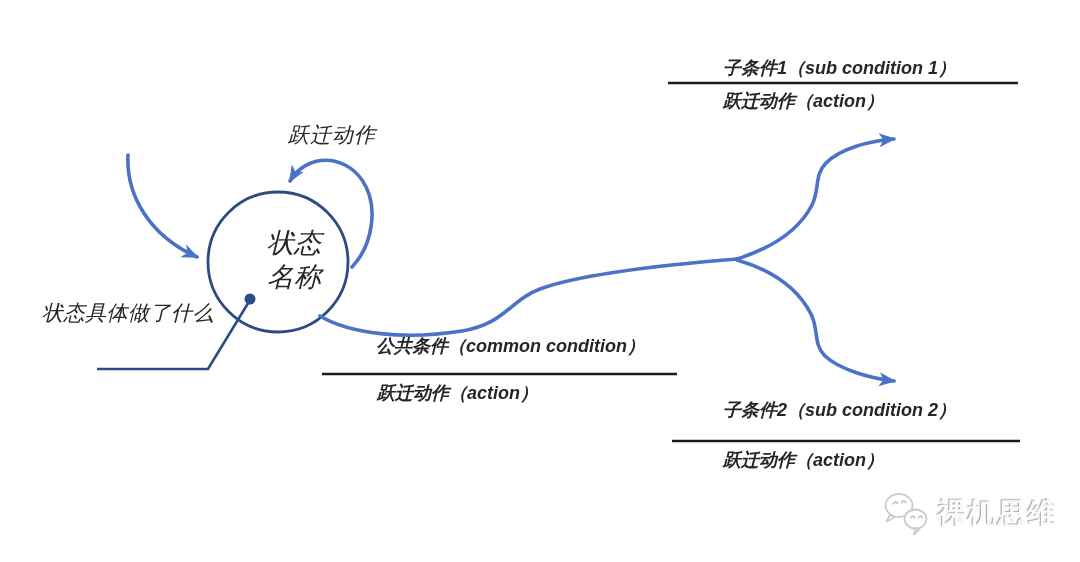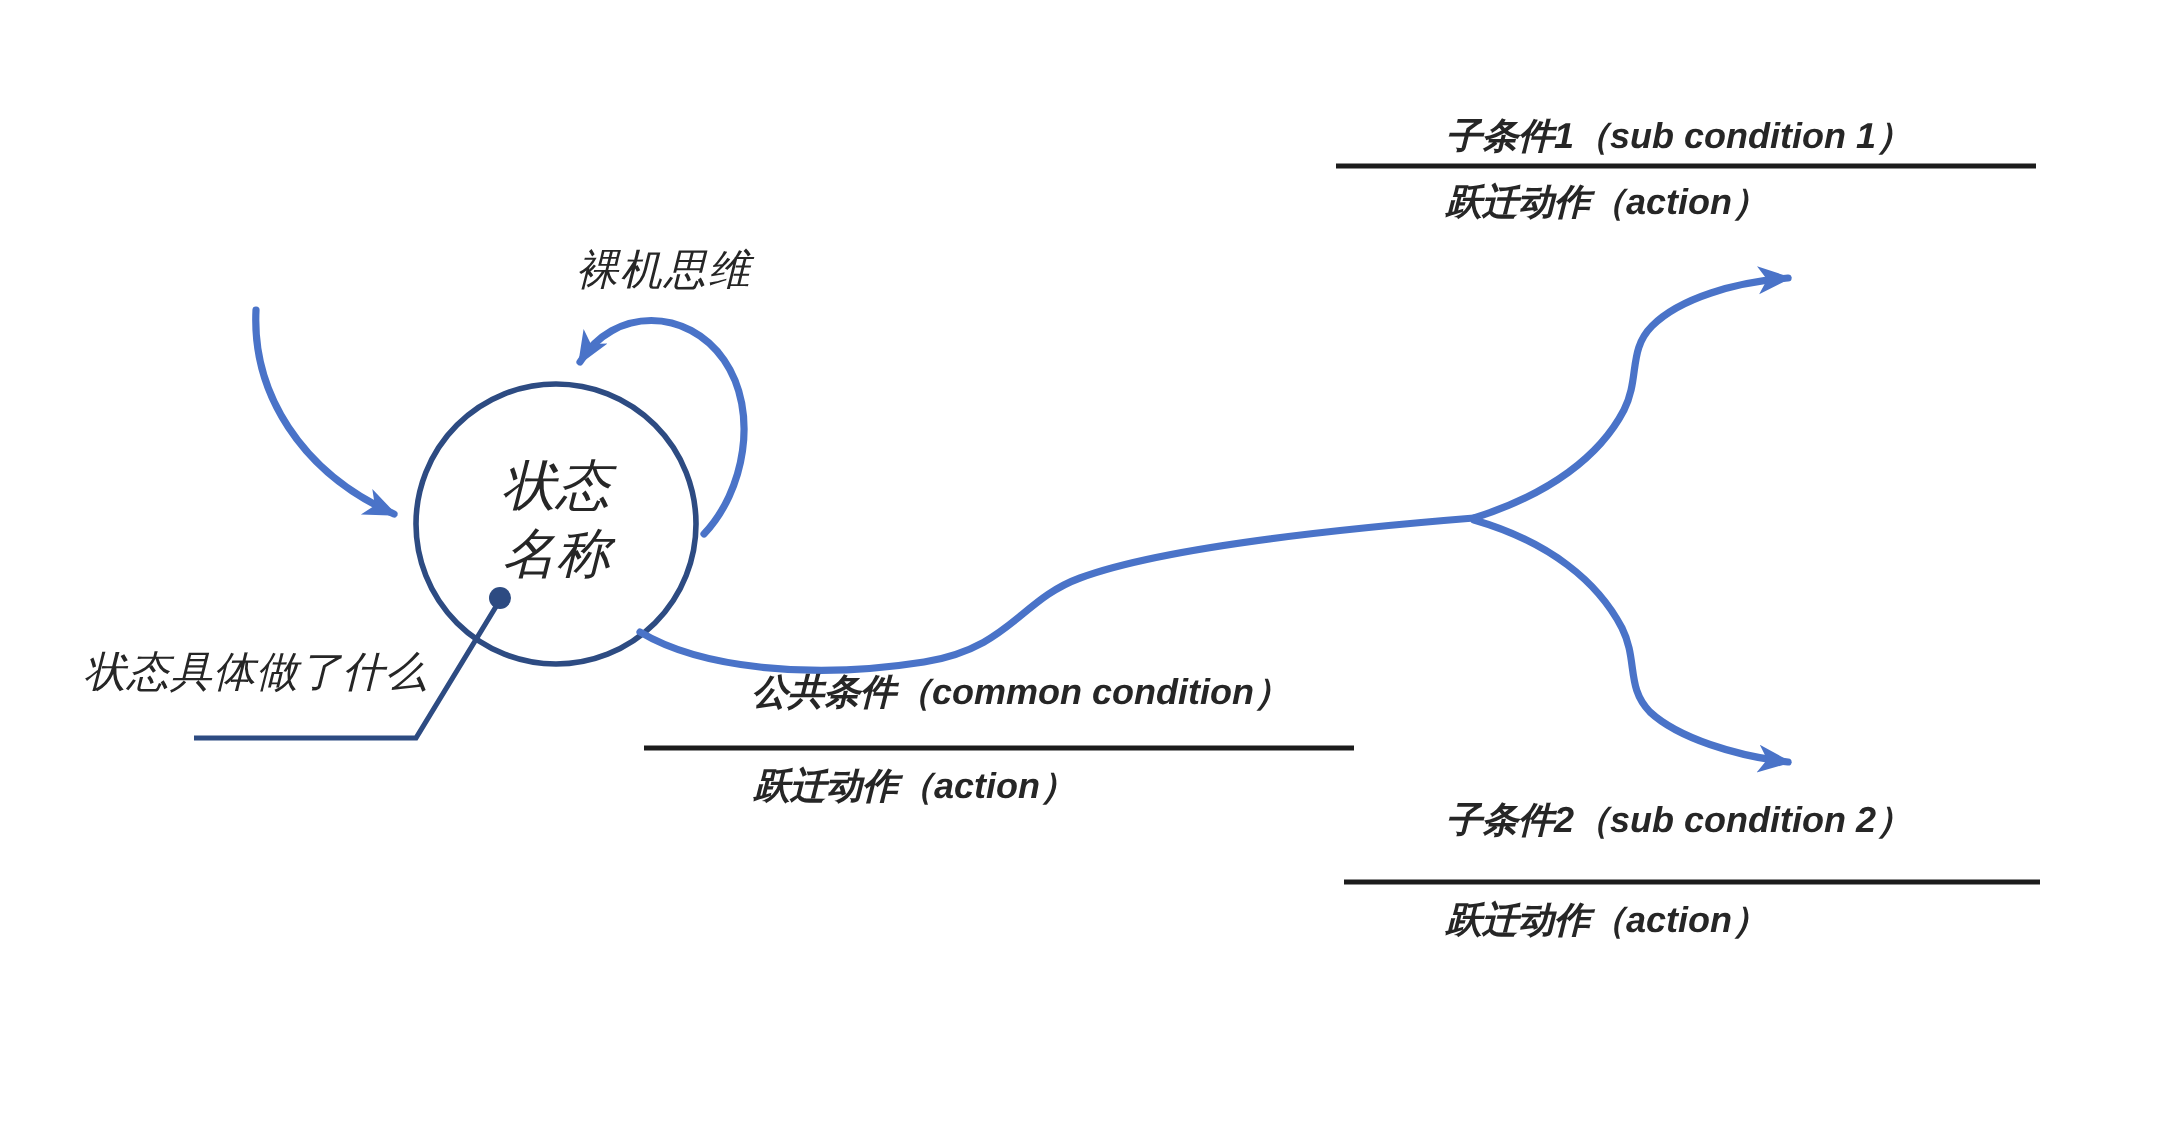--- a/index.html
+++ b/index.html
@@ -10,34 +10,33 @@
     background: #ffffff;
     overflow: hidden;
     font-family: "Liberation Sans", "DejaVu Sans", sans-serif;
     color: #262626;
   }
   #diagram-svg { position: absolute; left: 0; top: 0; }
 
   .txt { position: absolute; white-space: nowrap; font-style: italic; }
 
   .state-name {
-    left: 208px; top: 226px; width: 140px;
+    left: 224px; top: 226px; width: 140px;
     text-align: center;
     font-size: 27px; line-height: 34px;
     color: #262626;
   }
   .self-loop-label {
     left: 288px; top: 121px;
     font-size: 21px; letter-spacing: 1px;
   }
   .callout-text {
     left: 42px; top: 298px;
     font-size: 21px; line-height: 29px;
     letter-spacing: 0.5px;
-    margin-top: 24px;
   }
   .cond { font-size: 18px; font-weight: 600; }
   .cond-1 { left: 723px; top: 56px; }
   .act-1  { left: 723px; top: 89px; }
   .cond-c { left: 376px; top: 334px; }
   .act-c  { left: 377px; top: 381px; }
   .cond-2 { left: 723px; top: 398px; }
   .act-2  { left: 723px; top: 448px; }
 
   .watermark {
@@ -81,29 +80,46 @@
     <line x1="668" y1="83" x2="1018" y2="83" stroke="#1c1c1c" stroke-width="2.6"></line>
     <line x1="322" y1="374" x2="677" y2="374" stroke="#1c1c1c" stroke-width="2.6"></line>
     <line x1="672" y1="441" x2="1020" y2="441" stroke="#1c1c1c" stroke-width="2.6"></line>
   </svg>
 
   <div class="txt state-name">
     <div>状态</div>
     <div>名称</div>
   </div>
 
-  <div class="txt self-loop-label">裸机思维</div>
+  <div class="txt self-loop-label">跃迁动作</div>
 
   <div class="txt callout-text">
     <div>状态具体做了什么</div>
   </div>
 
   <div class="txt cond cond-1">子条件1（sub condition 1）</div>
   <div class="txt cond act-1">跃迁动作（action）</div>
 
   <div class="txt cond cond-c">公共条件（common condition）</div>
   <div class="txt cond act-c">跃迁动作（action）</div>
 
   <div class="txt cond cond-2">子条件2（sub condition 2）</div>
   <div class="txt cond act-2">跃迁动作（action）</div>
 
+  <div class="watermark">
+    <svg width="48" height="46" viewBox="0 0 48 46">
+      <g fill="#ffffff" stroke="#cccccc" stroke-width="1.8">
+        <ellipse cx="17" cy="14.5" rx="13.5" ry="11.5"></ellipse>
+        <path d="M8,23.5 l-3.5,7 8,-4 z" stroke-linejoin="round"></path>
+        <ellipse cx="33.5" cy="28" rx="11" ry="9.5"></ellipse>
+        <path d="M33,37 l-1,6.5 5.5,-5.5 z" stroke-linejoin="round"></path>
+      </g>
+      <g fill="none" stroke="#c4c4c4" stroke-width="1.8" stroke-linecap="round">
+        <path d="M11.5,12.5 q2,-3 4,0"></path>
+        <path d="M19.5,11.5 q2,-3 4,0"></path>
+        <path d="M29,26.5 q1.8,-2.6 3.6,0"></path>
+        <path d="M36.5,26.5 q1.8,-2.6 3.6,0"></path>
+      </g>
+    </svg>
+    <span class="watermark-text">裸机思维</span>
+  </div>
 
 </div>
 
 </body></html>

